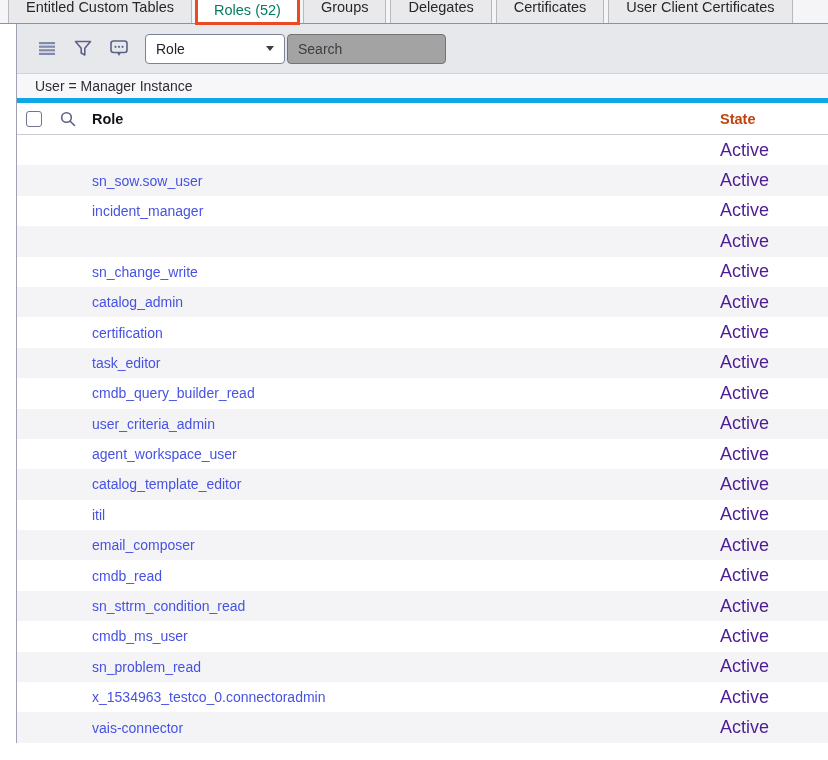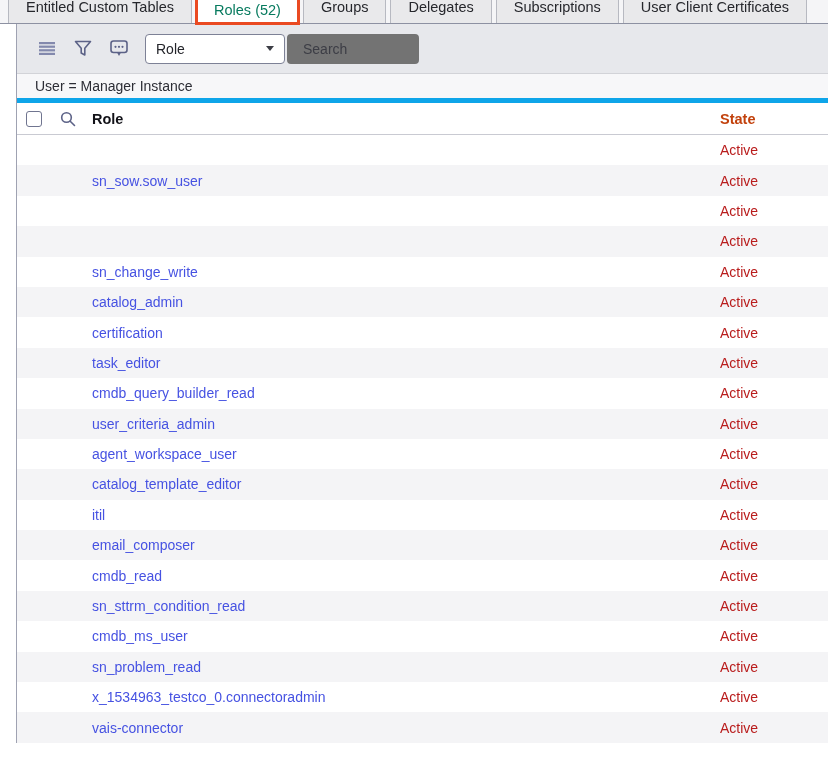--- a/index.html
+++ b/index.html
@@ -27,22 +27,22 @@
   .toolbar { height:49px; background:#e7e8ec; display:flex; align-items:center;
     padding-left:12px; flex:0 0 auto; }
   .icon-btn { width:36px; height:30px; display:flex; align-items:center;
     justify-content:center; cursor:pointer; background:transparent; border:none; }
   .field-select { width:140px; height:30px; margin-left:8px; background:#fff;
     border:1px solid #7d8196; border-radius:4px; display:flex; align-items:center;
     justify-content:space-between; padding:0 10px; font-size:14px; color:#23242a;
     cursor:pointer; }
   .caret { width:0; height:0; border-left:4.5px solid transparent;
     border-right:4.5px solid transparent; border-top:5px solid #3c3d45; }
-  .search-input { width:132px; height:30px; margin-left:2px; background:#737373;
-    border:6px solid #737373; border-radius:4px; padding:0 10px; font-size:14px;
+  .search-input { width:159px; height:30px; margin-left:2px; background:#a3a3a3;
+    border:1px solid #737373; border-radius:4px; padding:0 10px; font-size:14px;
     color:#23242a; font-family:"Liberation Sans", sans-serif; outline:none; }
   .search-input::placeholder { color:#3c3d45; opacity:1; }
 
   
   .breadcrumb { height:30px; background:#f7f7f9; border-top:1px solid #d2d3d8;
     border-bottom:5px solid #0ea5e9; display:flex; align-items:center;
     padding-left:18px; font-size:14px; color:#2c2d35; flex:0 0 auto; }
 
   
   .thead { height:32px; background:#fff; border-bottom:1px solid #c9cad2;
@@ -56,42 +56,42 @@
     align-items:center; font-size:14.5px; font-weight:bold; color:#c2410c; }
 
   
   .rows { flex:1 1 auto; }
   .row { height:30.4px; position:relative; background:#fff; }
   .row:nth-child(even) { background:#f4f4f6; }
   .cell-role { position:absolute; left:75px; top:0; height:100%; display:flex;
     align-items:center; font-size:14px; color:#4652e2; cursor:pointer;
     text-decoration:none; }
   .cell-state { position:absolute; left:703px; top:0; height:100%; display:flex;
-    align-items:center; font-size:14px; color:#b91c1c; cursor:pointer;
+    align-items:center; font-size:18px; color:#4c1d95; cursor:pointer;
     text-decoration:none; }
 </style>
 </head>
 <body>
 
 <div class="tabstrip">
   <div class="tab">
     <span>Entitled Custom Tables</span>
   </div>
   <div class="tab active">
     <span>Roles (52)</span>
     <span class="ring"></span>
   </div>
   <div class="tab">
     <span>Groups</span>
   </div>
   <div class="tab">
     <span>Delegates</span>
   </div>
   <div class="tab">
-    <span>Subscriptions</span>
+    <span>Certificates</span>
   </div>
   <div class="tab">
     <span>User Client Certificates</span>
   </div>
 </div>
 
 <div class="panel">
 
   <div class="toolbar">
     <button class="icon-btn">
@@ -141,20 +141,21 @@
 
   <div class="rows" id="rows">
       <div class="row">
         <a class="cell-state">Active</a>
       </div>
       <div class="row">
         <a class="cell-role">sn_sow.sow_user</a>
         <a class="cell-state">Active</a>
       </div>
       <div class="row">
+        <a class="cell-role">incident_manager</a>
         <a class="cell-state">Active</a>
       </div>
       <div class="row">
         <a class="cell-state">Active</a>
       </div>
       <div class="row">
         <a class="cell-role">sn_change_write</a>
         <a class="cell-state">Active</a>
       </div>
       <div class="row">

